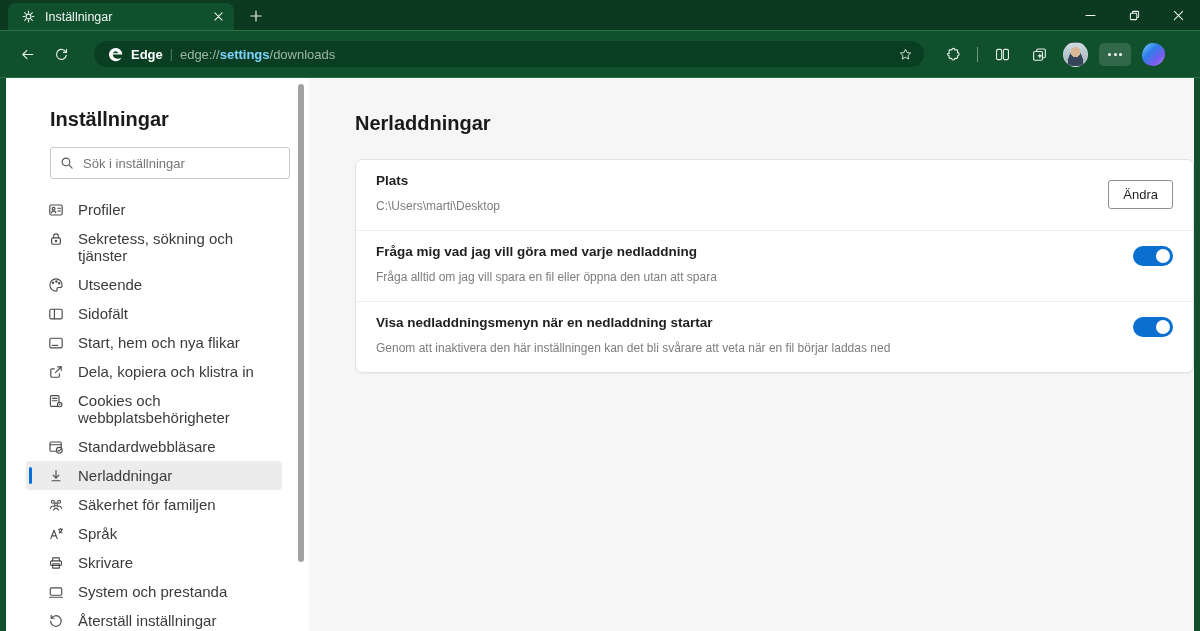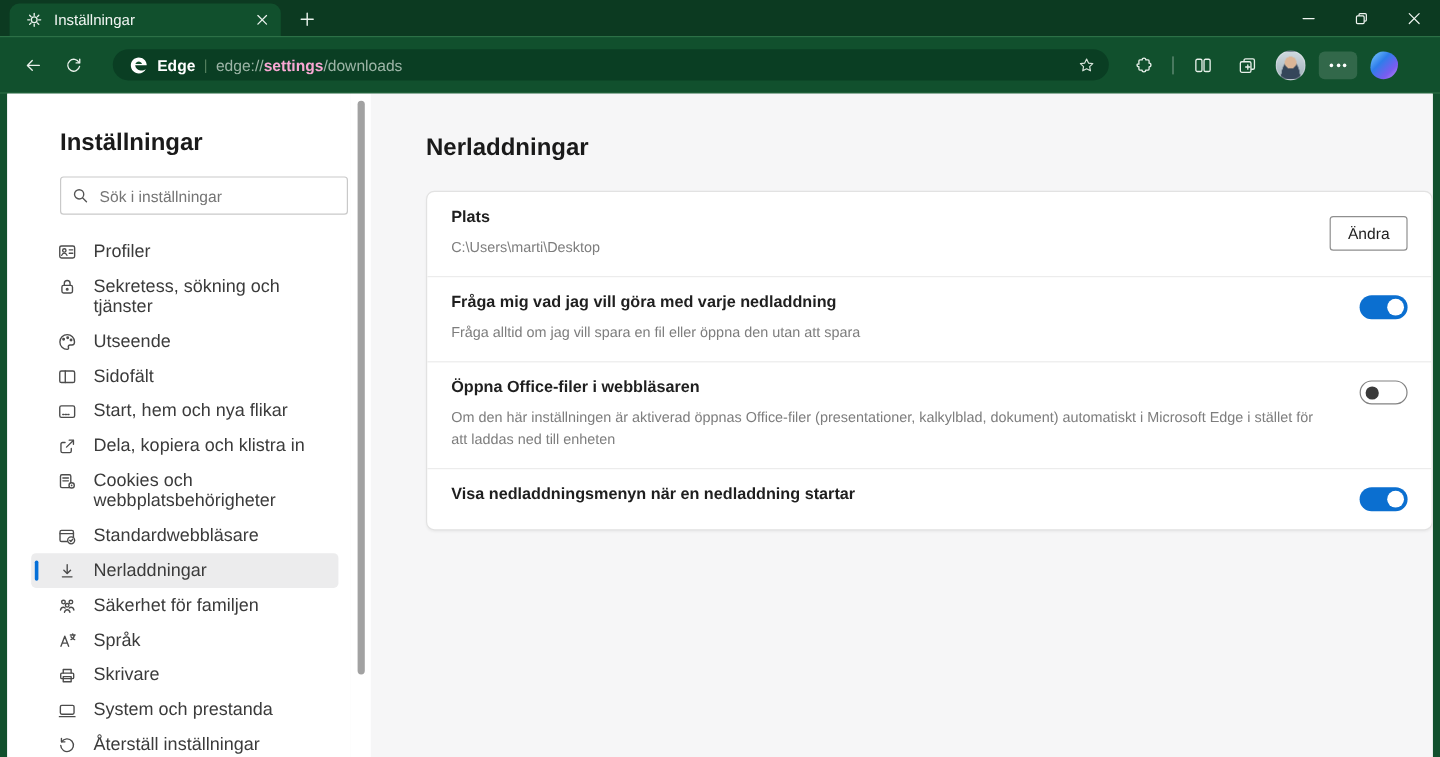--- a/index.html
+++ b/index.html
@@ -34,21 +34,21 @@
   
   .toolbar{height:48px;background:var(--toolbar);border-top:1px solid var(--line);
            border-bottom:1px solid #2a6d43;display:flex;align-items:center;padding:0 12px;}
   .nav-btn{width:30px;height:24px;border-radius:5px;display:flex;align-items:center;justify-content:center;color:#e8f0ea;cursor:pointer;margin-right:4px;}
   .nav-btn .icon{width:15px;height:15px;}
   .address{flex:0 1 830px;height:26px;margin-left:14px;background:var(--pill);border-radius:13px;
            display:flex;align-items:center;gap:7px;padding:0 7px 0 13px;color:#fff;font-size:13px;cursor:text;}
   .address .brand{font-weight:700;color:#fff;}
   .address .sep{color:#55815f;font-size:12px;}
   .url{flex:1;white-space:nowrap;overflow:hidden;color:#9db5a7;}
-  .url b{color:#f9a8d4;font-weight:700;}
+  .url b{color:#7dd3fc;font-weight:700;}
   .pill-star{width:24px;height:22px;border-radius:5px;display:flex;align-items:center;justify-content:center;color:#d7e3da;cursor:pointer;}
   .pill-star .icon{width:15px;height:15px;}
   .tb-right{display:flex;align-items:center;gap:11px;margin-left:16px;}
   .tb-ic{width:26px;height:24px;border-radius:5px;display:flex;align-items:center;justify-content:center;color:#e8f0ea;cursor:pointer;}
   .tb-ic .icon{width:17px;height:17px;}
   .tb-div{width:1px;height:15px;background:rgba(255,255,255,.4);}
   .avatar{width:25px;height:25px;border-radius:50%;cursor:pointer;border:1px solid rgba(255,255,255,.25);
     background:
       radial-gradient(circle at 50% 40%, #dbb697 0 27%, rgba(0,0,0,0) 28%),
       radial-gradient(ellipse at 50% 105%, #35465a 0 50%, rgba(0,0,0,0) 51%),
@@ -399,27 +399,21 @@
         </div>
         <div class="setting-row">
           <div class="row-text">
             <div class="row-label">Fråga mig vad jag vill göra med varje nedladdning</div>
             <div class="row-desc">Fråga alltid om jag vill spara en fil eller öppna den utan att spara</div>
           </div>
           <div class="toggle on"></div>
         </div>
         <div class="setting-row">
           <div class="row-text">
-            <div class="row-label">Öppna Office-filer i webbläsaren</div>
-            <div class="row-desc">Om den här inställningen är aktiverad öppnas Office-filer (presentationer, kalkylblad, dokument) automatiskt i Microsoft Edge i stället för att laddas ned till enheten</div>
-          </div>
-          <div class="toggle off"></div>
-        </div>
-        <div class="setting-row">
-          <div class="row-text">
             <div class="row-label">Visa nedladdningsmenyn när en nedladdning startar</div>
+            <div class="row-desc">Genom att inaktivera den här inställningen kan det bli svårare att veta när en fil börjar laddas ned</div>
           </div>
           <div class="toggle on"></div>
         </div>
       </div>
   </div>
 </div>
 <div class="bottom-light"></div>
 
 </body></html>

